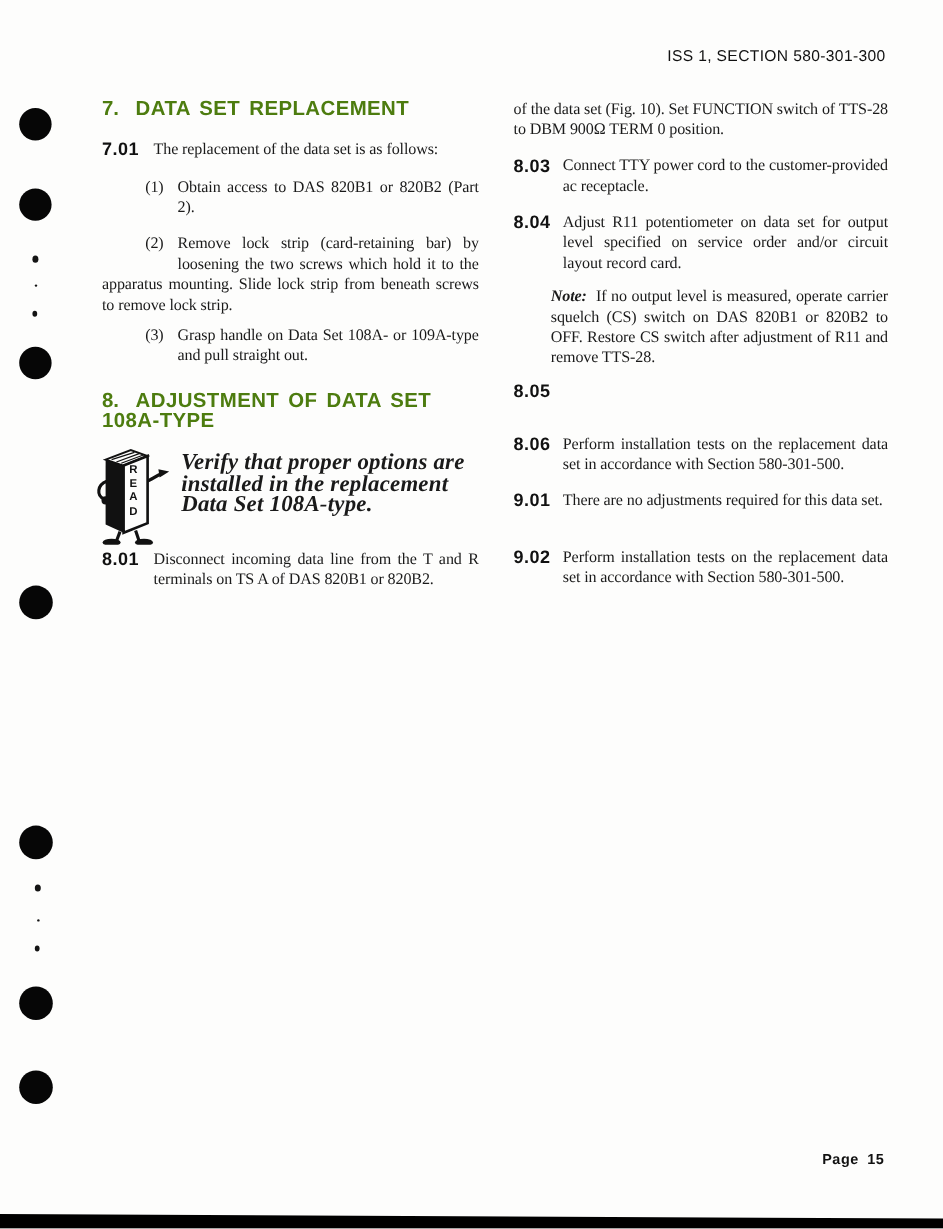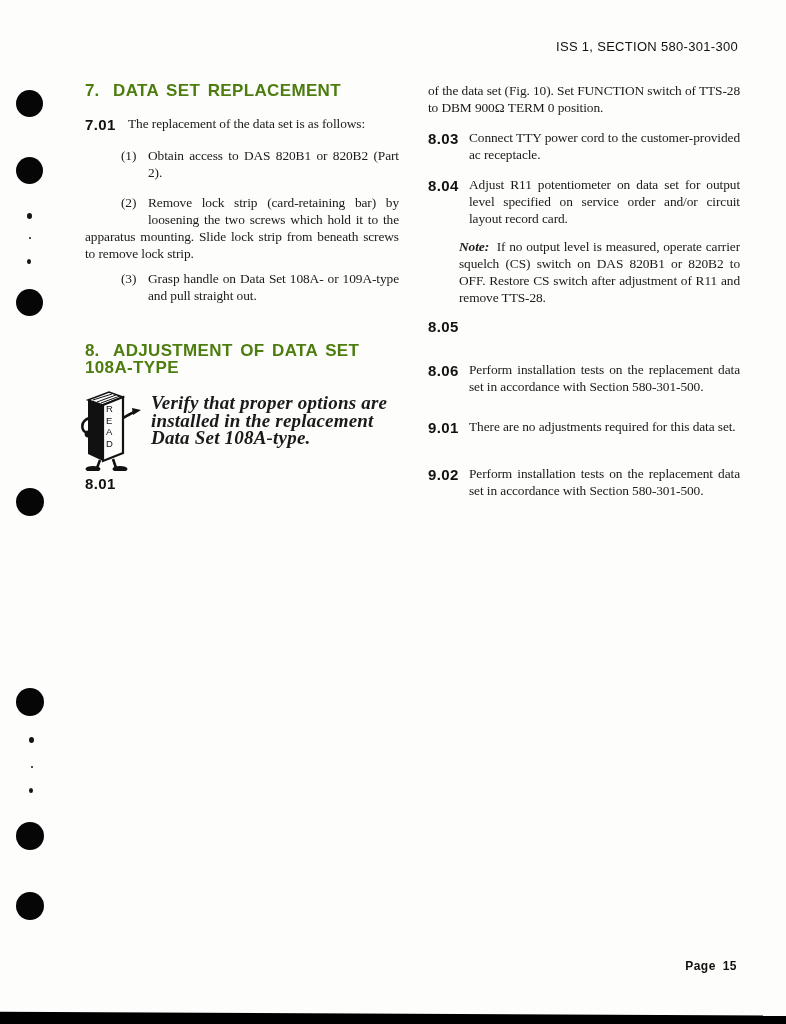--- a/index.html
+++ b/index.html
@@ -86,24 +86,24 @@
     font-size: 19px; line-height: 17.5px;
     text-align: left; letter-spacing: 0.2px;
     padding-top: 9px;
   }
   .read-icon { position: absolute; left: -7px; top: 2px; width: 64px; height: 84px; }
   .read-icon svg { position: absolute; left: 0; top: 0; }
   .read-label {
     position: absolute; left: 28px; top: 16px;
     width: 10px;
     font-family: "Liberation Sans", sans-serif;
-    font-weight: normal; font-size: 9.5px; line-height: 11.5px;
+    font-weight: bold; font-size: 9.5px; line-height: 11.5px;
     word-break: break-all;
     color: #111;
-    text-align: left;
+    text-align: center;
   }
 
   
   .hole { position: absolute; background: #060606; border-radius: 50%; }
   .speck { position: absolute; background: #141414; border-radius: 50%; }
 
   
   .scan-bar {
     position: absolute; left: 0; bottom: 0;
     width: 786px; height: 17px;
@@ -137,21 +137,21 @@
     <h2 class="sec-heading"><span class="sec-num">7.</span><span>DATA SET REPLACEMENT</span></h2>
 
     <p class="para" style="margin-top:16px;"><span class="pnum pnum-l h1line">7.01</span><span>The replacement of the data set is as follows:</span></p>
 
     <p class="para" style="margin-top:14px;"><span class="imark">(1)</span><span>Obtain access to DAS 820B1 or 820B2 (Part 2).</span></p>
 
     <p class="para" style="margin-top:13px;"><span class="imark">(2)</span><span>Remove lock strip (card-retaining bar) by loosening the two screws which hold it to the apparatus mounting.  Slide lock strip from beneath screws to remove lock strip.</span></p>
 
     <p class="para" style="margin-top:8px;"><span class="imark">(3)</span><span>Grasp handle on Data Set 108A- or 109A-type and pull straight out.</span></p>
 
-    <h2 class="sec-heading" style="margin-top:38px;"><span class="sec-num">8.</span><span>ADJUSTMENT OF DATA SET 108A-TYPE</span></h2>
+    <h2 class="sec-heading" style="margin-top:21px;"><span class="sec-num">8.</span><span>ADJUSTMENT OF DATA SET 108A-TYPE</span></h2>
 
     <div class="read-row">
       <div class="read-icon">
         <svg width="64" height="84" viewBox="0 0 64 84">
 
           <polygon points="10,13 31,5 45,10 25,18" fill="#fdfdfc" stroke="#111" stroke-width="1.6"></polygon>
           <line x1="15" y1="13" x2="34" y2="7" stroke="#111" stroke-width="1"></line>
           <line x1="19" y1="15" x2="38" y2="8" stroke="#111" stroke-width="1"></line>
           <line x1="23" y1="16" x2="42" y2="9" stroke="#111" stroke-width="1"></line>
 
@@ -169,41 +169,41 @@
           <line x1="35" y1="72" x2="38" y2="81" stroke="#111" stroke-width="2.6"></line>
 
           <ellipse cx="15" cy="82" rx="7.5" ry="3.1" fill="#111"></ellipse>
           <ellipse cx="42" cy="82" rx="7.5" ry="3.1" fill="#111"></ellipse>
         </svg>
         <div class="read-label">READ</div>
       </div>
       <div class="read-note">Verify that proper options are installed in the replacement Data Set 108A-type.</div>
     </div>
 
-    <p class="para" style="margin-top:5px;"><span class="pnum pnum-l">8.01</span></p>
+    <p class="para" style="margin-top:5px;"><span class="pnum pnum-l">8.01</span><span>Disconnect incoming data line from the T and R terminals on TS A of DAS 820B1 or 820B2.</span></p>
 
 
   </div>
 
   <div class="col col-right">
 
     <p class="para"><span>of the data set (Fig. 10).  Set FUNCTION switch of TTS-28 to DBM 900Ω TERM 0 position.</span></p>
 
     <p class="para" style="margin-top:13px;"><span class="pnum pnum-r">8.03</span><span>Connect TTY power cord to the customer-provided ac receptacle.</span></p>
 
     <p class="para" style="margin-top:12px;"><span class="pnum pnum-r">8.04</span><span>Adjust R11 potentiometer on data set for output level specified on service order and/or circuit layout record card.</span></p>
 
     <p class="para note-block"><span class="note-label">Note:</span>&nbsp;&nbsp;<span>If no output level is measured, operate carrier squelch (CS) switch on DAS 820B1 or 820B2 to OFF.  Restore CS switch after adjustment of R11 and remove TTS-28.</span></p>
 
     <p class="para" style="margin-top:11px;"><span class="pnum pnum-r">8.05</span></p>
 
     <p class="para" style="margin-top:9px;"><span class="pnum pnum-r">8.06</span><span>Perform installation tests on the replacement data set in accordance with Section 580-301-500.</span></p>
 
 
-    <p class="para" style="margin-top:22px;"><span class="pnum pnum-r">9.01</span><span>There are no adjustments required for this data set.</span></p>
+    <p class="para" style="margin-top:12px;"><span class="pnum pnum-r">9.01</span><span>There are no adjustments required for this data set.</span></p>
 
     <p class="para" style="margin-top:12px;"><span class="pnum pnum-r">9.02</span><span>Perform installation tests on the replacement data set in accordance with Section 580-301-500.</span></p>
 
   </div>
 
   <div class="doc-footer">Page 15</div>
 
   <div class="scan-bar"></div>
 
 </div>

